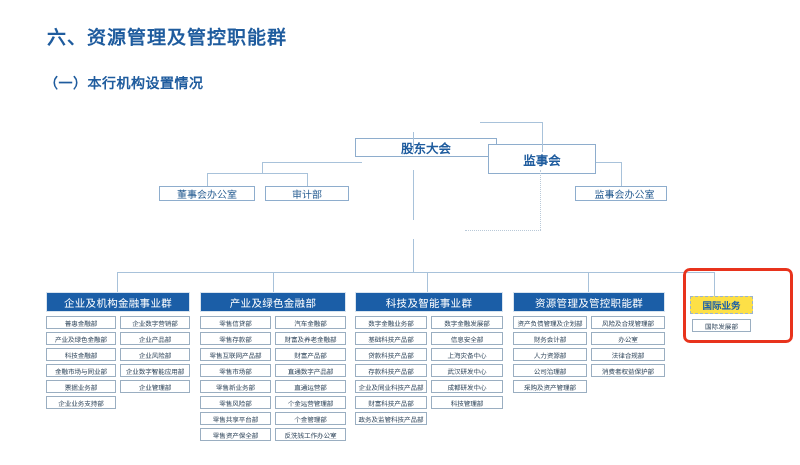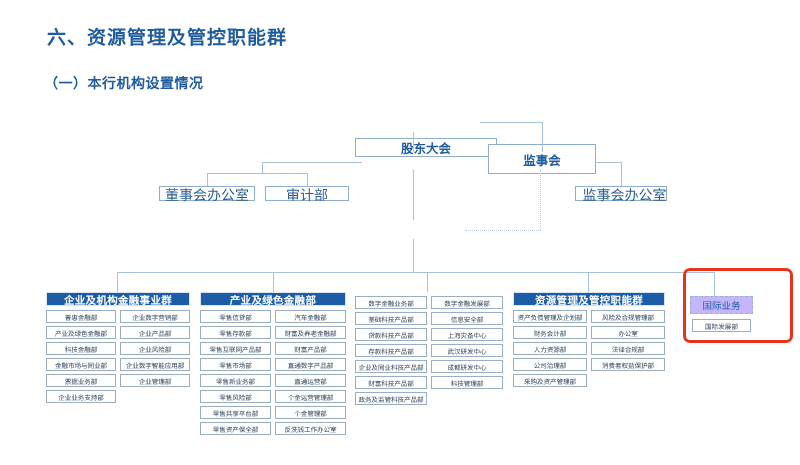--- a/index.html
+++ b/index.html
@@ -25,43 +25,43 @@
   }
 
   
   .node{
     position:absolute;box-sizing:border-box;
     border:1px solid #8eadcd;background:#ffffff;
     display:flex;align-items:center;justify-content:center;
     color:#1f5c9e;white-space:nowrap;
   }
   .node.major{font-weight:bold;font-size:12.5px;}
-  .node.minor{font-size:14px;font-weight:normal;color:#2a5f93;}
+  .node.minor{font-size:10px;font-weight:normal;color:#2a5f93;}
 
   
   .ln{position:absolute;background:#a8c2da;}
   .ln.h{height:1px;}
   .ln.v{width:1px;}
   .ln.dot-v{
     width:0;height:auto;background:transparent;
     border-left:1px dotted #b9c9d8;
   }
   .ln.dot-h{
     height:0;background:transparent;
     border-top:1px dotted #b9c9d8;
   }
 
   
   .group{position:absolute;top:292px;}
   .group-head{
     box-sizing:border-box;
-    height:14px;
+    height:20px;
     background:#1b5ea7;
     border:1px solid #d9e4ef;
-    color:#ffffff;font-weight:bold;font-size:10.5px;
+    color:#ffffff;font-weight:normal;font-size:10.5px;
     display:flex;align-items:center;justify-content:center;
     white-space:nowrap;letter-spacing:0.3px;
   }
   .group-body{
     display:flex;gap:4px;margin-top:4px;
   }
   .subcol{display:flex;flex-direction:column;gap:3px;}
   .cell{
     box-sizing:border-box;
     height:13px;
@@ -71,22 +71,22 @@
     font-size:6.6px;
     display:flex;align-items:center;justify-content:center;
     white-space:nowrap;letter-spacing:-0.1px;
   }
 
   
   .intl-head{
     position:absolute;
     box-sizing:border-box;
     border:1px dashed #9bb4cc;
-    background:#c4b5fd;
-    color:#1b5ea7;font-weight:normal;font-size:9.5px;
+    background:#fde047;
+    color:#1b5ea7;font-weight:bold;font-size:9.5px;
     display:flex;align-items:center;justify-content:center;
     white-space:nowrap;
   }
   .intl-cell{
     position:absolute;box-sizing:border-box;
     height:13px;border:1px solid #9aaec1;background:#fff;
     color:#31475c;font-size:6.6px;
     display:flex;align-items:center;justify-content:center;
     white-space:nowrap;
   }
@@ -184,20 +184,21 @@
         <div class="cell">直通数字产品部</div>
         <div class="cell">直通运营部</div>
         <div class="cell">个金运营管理部</div>
         <div class="cell">个金管理部</div>
         <div class="cell">反洗钱工作办公室</div>
       </div>
     </div>
   </div>
 
   <div class="group" style="left:355px;width:148px;">
+    <div class="group-head">科技及智能事业群</div>
     <div class="group-body">
       <div class="subcol" style="width:72px;">
         <div class="cell">数字金融业务部</div>
         <div class="cell">基础科技产品部</div>
         <div class="cell">贷款科技产品部</div>
         <div class="cell">存款科技产品部</div>
         <div class="cell">企业及同业科技产品部</div>
         <div class="cell">财富科技产品部</div>
         <div class="cell">政务及监管科技产品部</div>
       </div>

